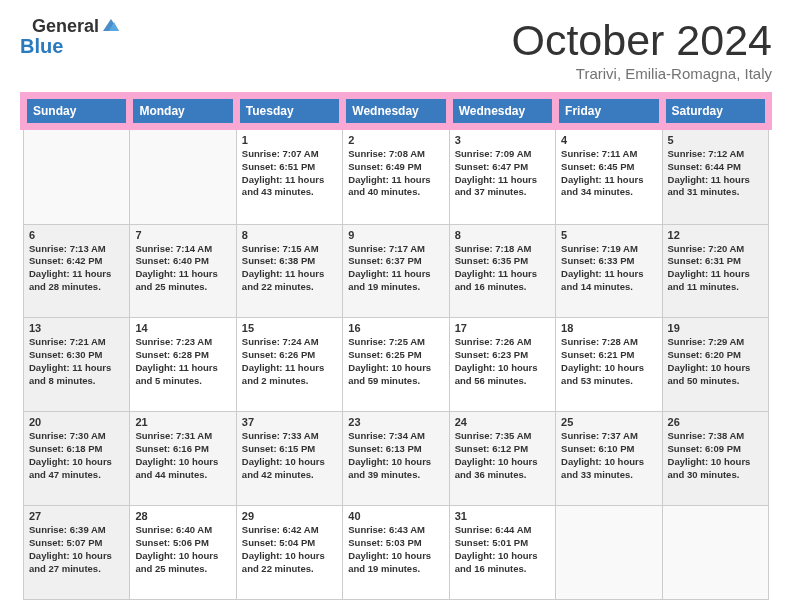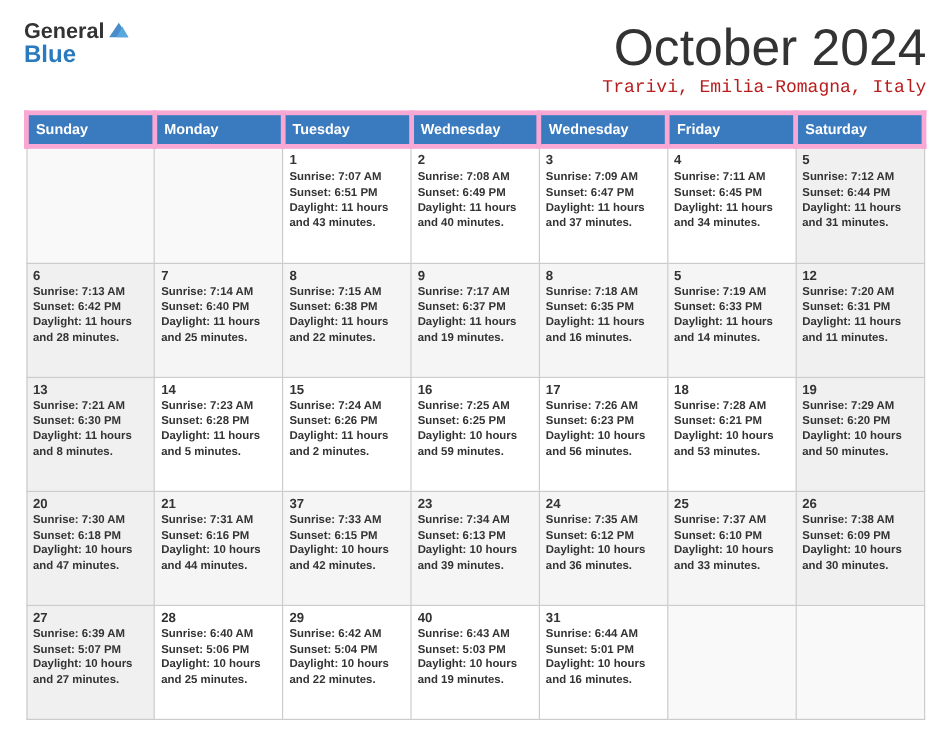--- a/index.html
+++ b/index.html
@@ -31,36 +31,35 @@
     .title-area {
       text-align: right;
     }
     .month-title {
       font-size: 43px;
       color: #333;
       font-weight: normal;
     }
     .location-title {
       font-size: 15px;
-      color: #b91c1c;
-      font-family: Liberation Mono, monospace;
+      color: #737373;
     }
     .calendar-table {
       width: 100%;
       border-collapse: collapse;
       flex: 1;
     }
     .calendar-table th {
       background-color: #3a7abf;
       color: #fff;
       font-size: 12px;
       font-weight: bold;
       padding: 5px 6px;
       text-align: left;
-      border: 4px solid #f9a8d4;
+      border: 7px solid #f9a8d4;
     }
     .calendar-table td {
       border: 1px solid #ccc;
       vertical-align: top;
       padding: 4px 5px;
       font-size: 10px;
       color: #333;
       width: 14.28%;
       background: #fff;
     }
@@ -86,21 +85,21 @@
     .empty-cell {
       background: #f9f9f9 !important;
     }
   </style>
 </head>
 <body>
 
 <div class="page">
   <div class="header">
     <div class="logo-area">
-  <div style="display:flex; align-items:center;">
+  <div style="display:flex; align-items:center;margin-left:12px;">
     <span style="font-size:18px; font-weight:bold; color:#333;">General</span>
     <svg width="20" height="20" viewBox="0 0 20 20" style="margin-left:2px;">
       <polygon points="10,2 18,14 2,14" fill="#2a7abf" opacity="0.85"></polygon>
       <polygon points="13,5 18,14 8,14" fill="#5aaae0" opacity="0.9"></polygon>
     </svg>
   </div>
   <div style="margin-top:-2px;">
     <span style="font-size:20px; font-weight:bold; color:#2a7abf;">Blue</span>
   </div>
 </div>

